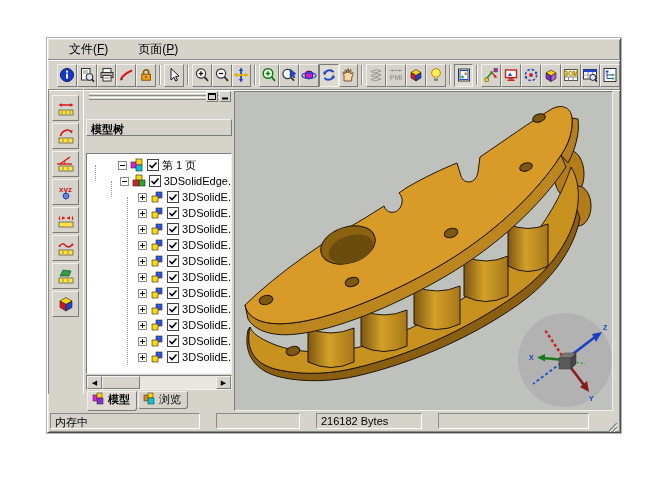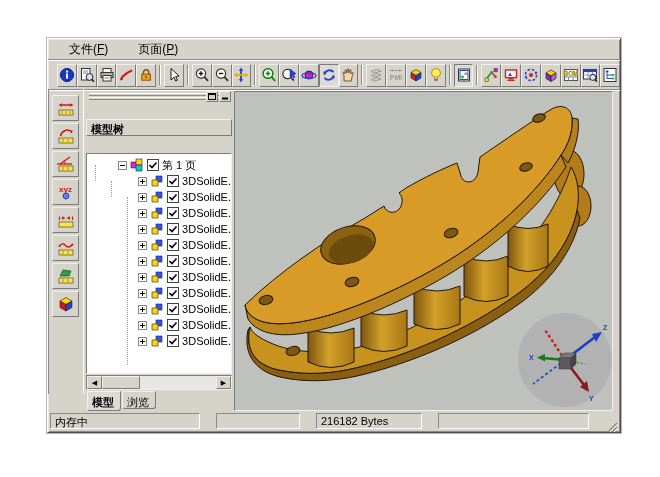--- a/index.html
+++ b/index.html
@@ -49,21 +49,21 @@
   
   .hscroll { height:15px; margin:1px 1px 0 1px; background:#e8e6e0; display:flex; border:1px solid; border-color:#7b7b7b #f2f0ea #f2f0ea #7b7b7b; }
   .sarrow { width:15px; height:13px; background:#d6d3ca; border:1px solid; border-color:#f2f0ea #7b7b7b #7b7b7b #f2f0ea;
             font-size:7px; line-height:12px; text-align:center; color:#000; }
   .sthumb { width:38px; height:13px; background:#d6d3ca; border:1px solid; border-color:#f2f0ea #7b7b7b #7b7b7b #f2f0ea; }
   .strack { flex:1; }
   
   .tabsrow { height:21px; display:flex; align-items:flex-start; padding:1px 0 0 2px; gap:1px; }
   .tab { height:18px; display:flex; align-items:flex-start; gap:3px; padding:0 6px 0 4px; font-size:11px;
          background:#d6d3ca; border:1px solid #7b7b7b; border-top-color:#f2f0ea; border-left-color:#f2f0ea;
-         border-radius:0 0 3px 3px;flex-direction:column; }
+         border-radius:0 0 3px 3px; }
   .tab.active { height:20px; font-weight:bold; background:#dedbd3; }
   
   .viewport { position:absolute; left:186px; top:2px; width:379px; height:320px; background:#bfc1bd;
               border:1px solid; border-color:#7b7b7b #f2f0ea #f2f0ea #7b7b7b; }
   
   .statusbar { position:absolute; left:0; bottom:0; right:0; height:21px; padding:2px 2px 0 2px; display:flex; gap:16px; }
   .spanel { height:16px; border:1px solid; border-color:#8a8a8a #ffffff #ffffff #8a8a8a;
             font-size:11px; padding:1px 4px 0 4px; color:#000; background:#d6d3ca; white-space:nowrap; overflow:hidden; }
   .grip { width:13px; height:13px; align-self:flex-end; }
   u { text-decoration:underline; }
@@ -412,20 +412,38 @@
                 <rect x="6" y="7" width="6" height="6" fill="#00c8d8"></rect>
               </g>
             </svg>
           <svg class="cbox" width="12" height="12">
               <rect x="0.5" y="0.5" width="11" height="11" fill="#fff" stroke="#444"></rect>
               <path d="M2.5,6 L5,8.5 L9.5,3.5" fill="none" stroke="#000" stroke-width="1.6"></path>
             </svg>
           <span>第 1 页</span>
         </div>
 
+        <div class="trow">
+          <span class="ind" style="width:19px"></span>
+          <span class="expbox">
+              <i></i>
+            </span>
+          <svg class="nicon" width="14" height="14">
+              <g stroke="#222" stroke-width="0.6">
+                <rect x="4" y="1" width="6" height="6" fill="#ffd400"></rect>
+                <rect x="1" y="6" width="6" height="6" fill="#e02020"></rect>
+                <rect x="7" y="6" width="6" height="6" fill="#22aa22"></rect>
+              </g>
+            </svg>
+          <svg class="cbox" width="12" height="12">
+              <rect x="0.5" y="0.5" width="11" height="11" fill="#fff" stroke="#444"></rect>
+              <path d="M2.5,6 L5,8.5 L9.5,3.5" fill="none" stroke="#000" stroke-width="1.6"></path>
+            </svg>
+          <span>3DSolidEdge.</span>
+        </div>
 
         <div class="trow">
             <span class="ind" style="width:35px"></span>
             <span class="expbox plus">
               <i></i>
               <b></b>
             </span>
             <svg class="nicon" width="14" height="14">
               <g stroke="#222" stroke-width="0.6">
                 <rect x="6" y="2" width="6" height="6" fill="#3355ee"></rect>

